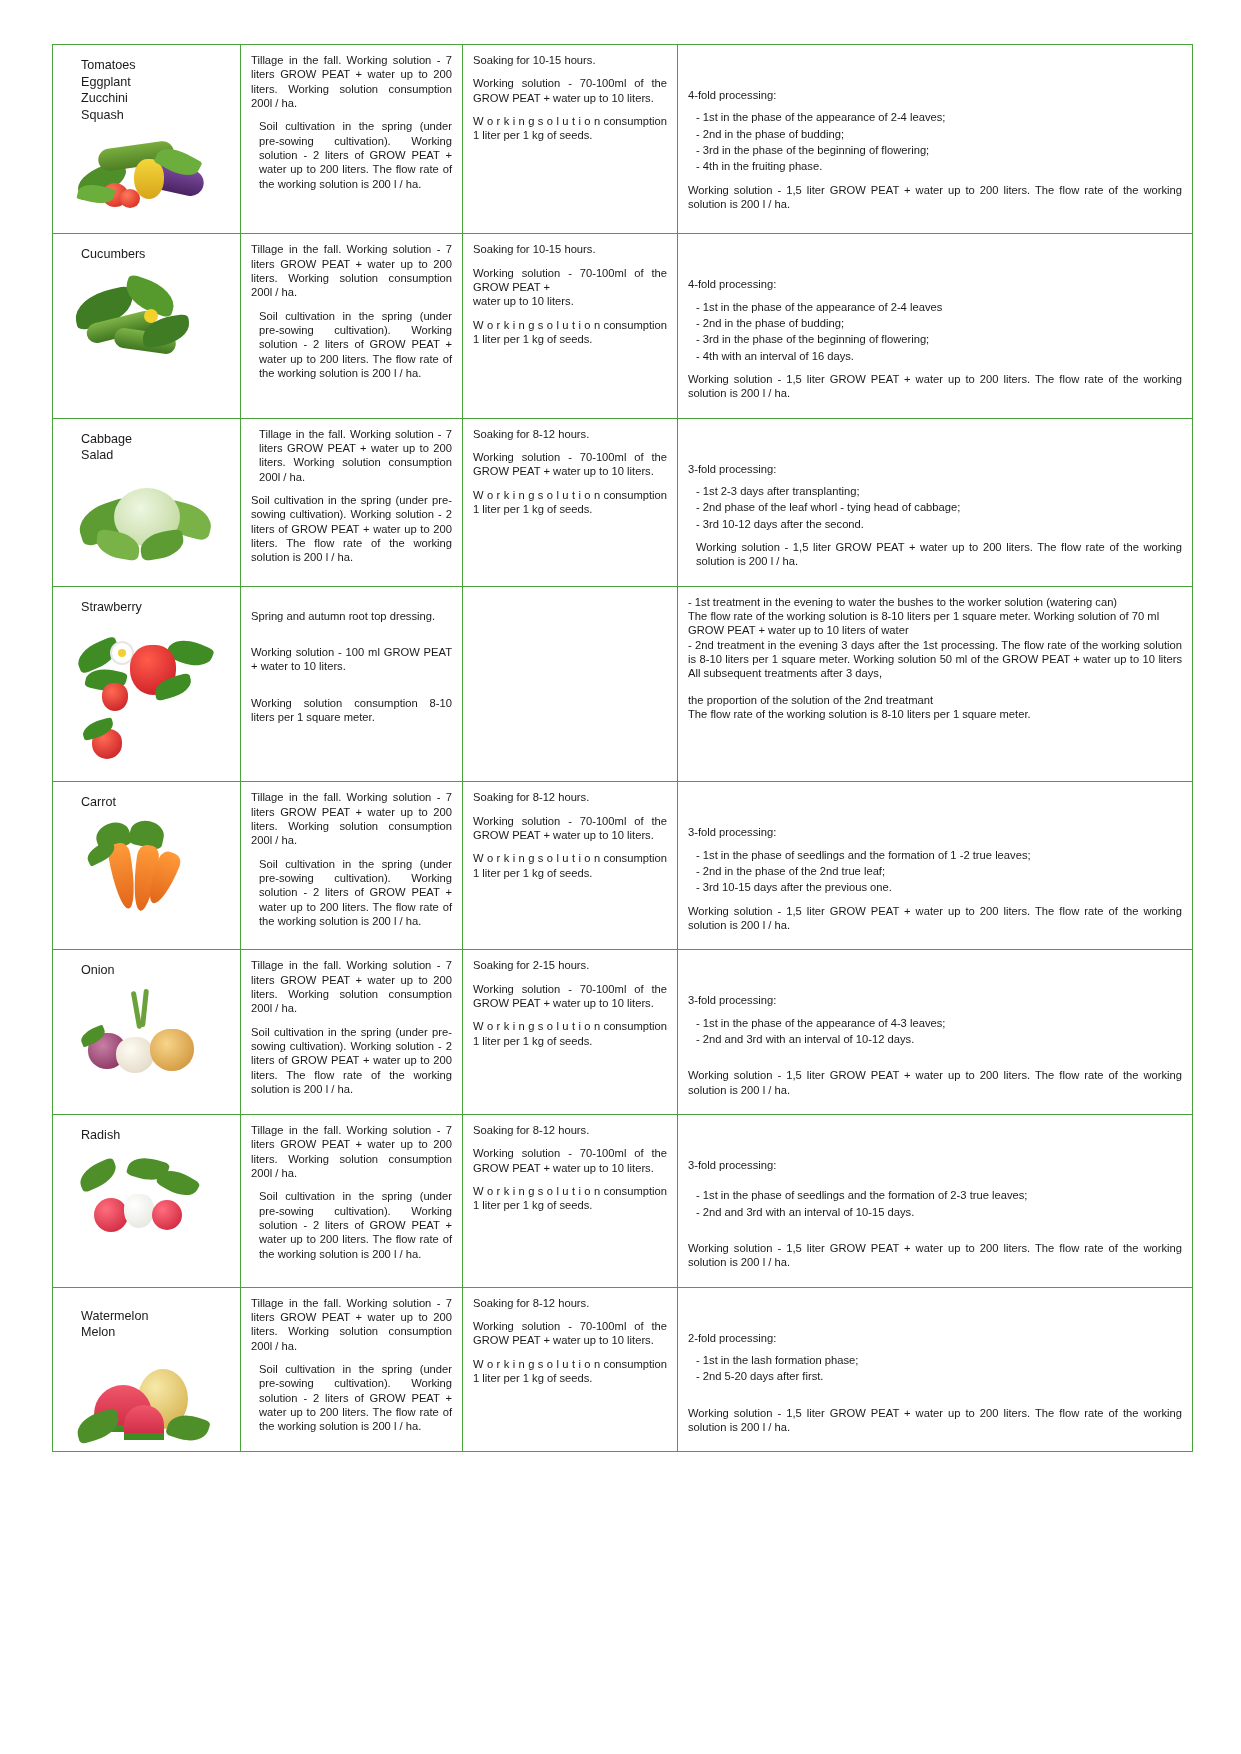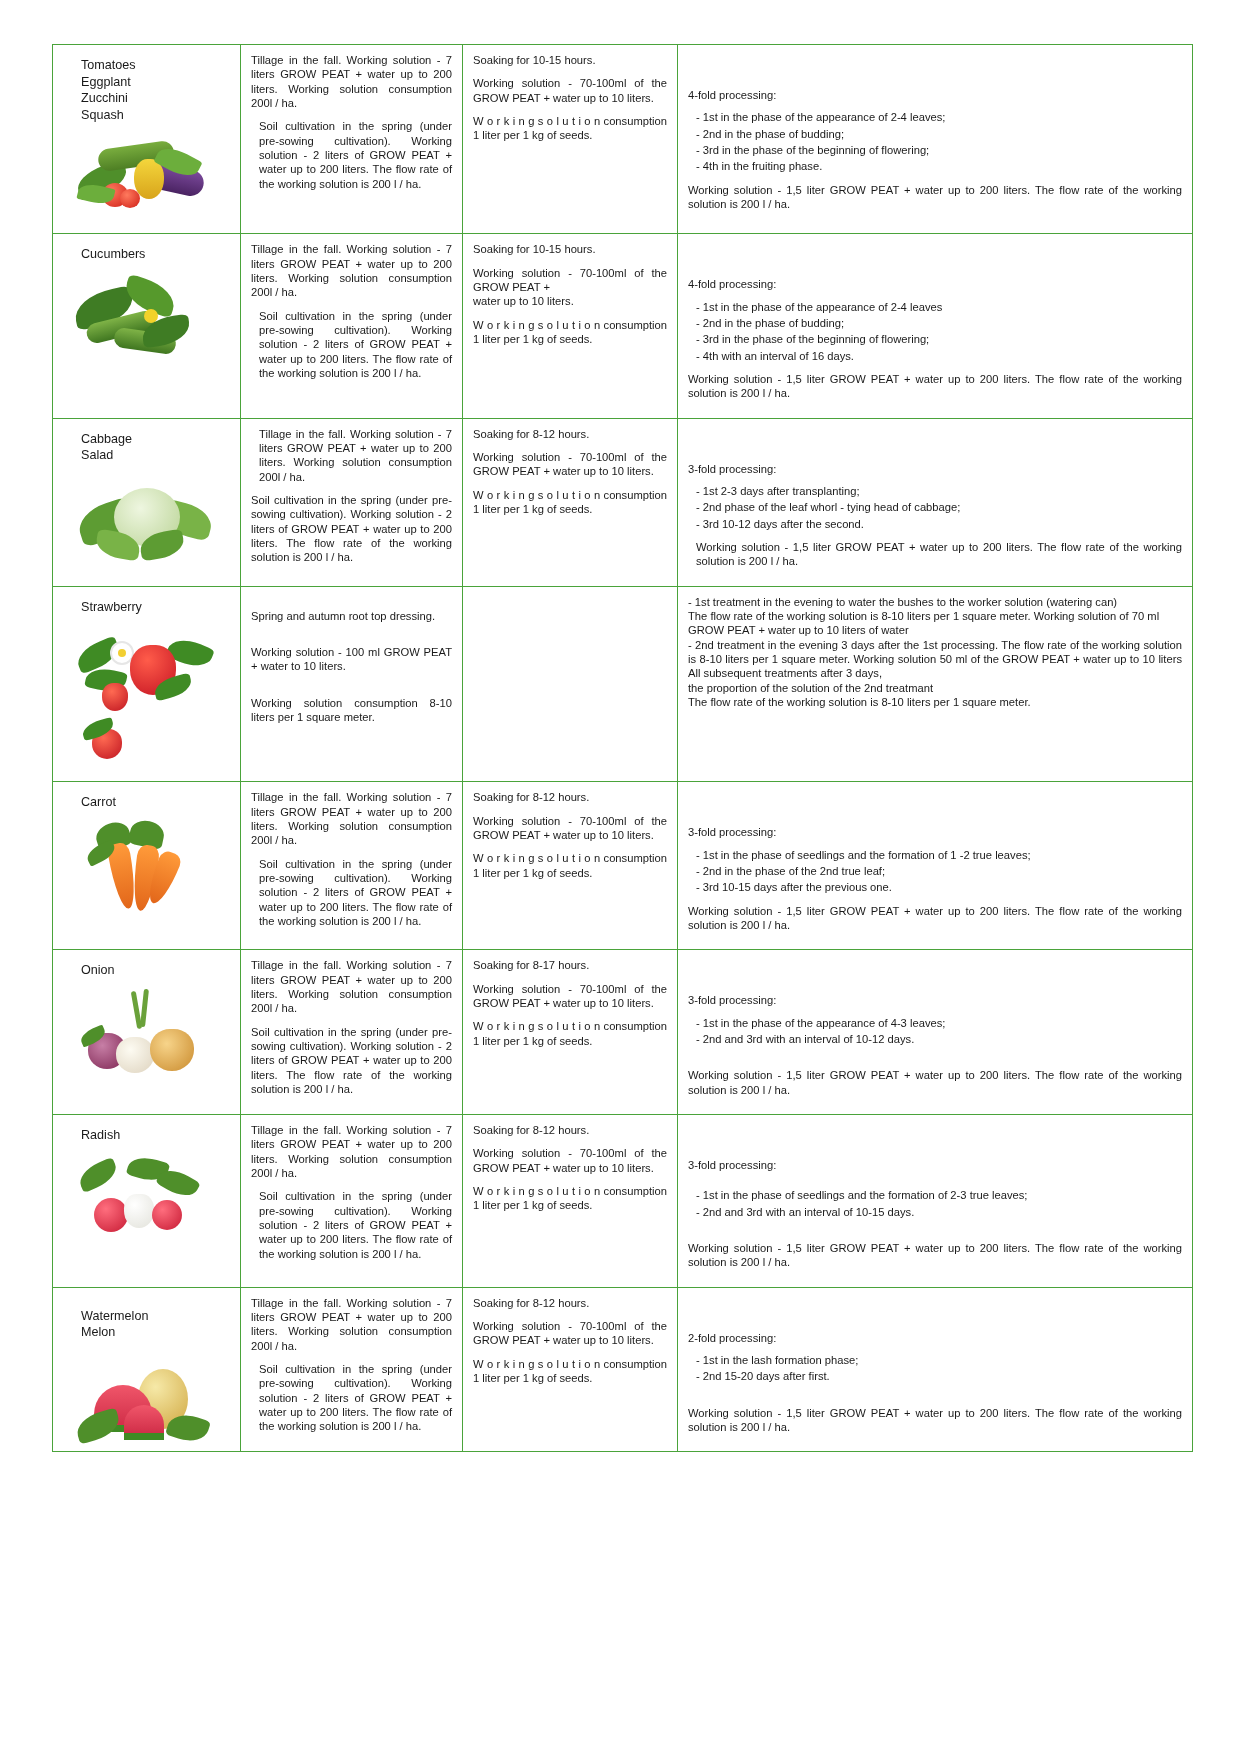--- a/index.html
+++ b/index.html
@@ -256,21 +256,21 @@
         </td>
         <td class="soil-cell">
           <p style="margin-top:14px">Spring and autumn root top dressing.</p>
           <p style="margin-top:22px">Working solution - 100 ml GROW PEAT + water to 10 liters.</p>
           <p style="margin-top:22px">Working solution consumption 8-10 liters per 1 square meter.</p>
         </td>
         <td class="seed-cell"></td>
         <td class="foliar-cell strawberry-cell">
           <p style="margin-bottom:0">- 1st treatment in the evening to water the bushes to the worker solution (watering can)</p>
           <p style="margin-bottom:0">The flow rate of the working solution is 8-10 liters per 1 square meter. Working solution of 70 ml GROW PEAT + water up to 10 liters of water</p>
-          <p class="just" style="margin-bottom:0">- 2nd treatment in the evening 3 days after the 1st processing.  The  flow  rate  of  the  working  solution is 8-10 liters per 1 square meter. Working solution 50  ml  of  the  GROW PEAT  +  water  up  to  10 liters All   subsequent    treatments    after    3    days,</p>
+          <p class="just" style="margin-bottom:12px">- 2nd treatment in the evening 3 days after the 1st processing.  The  flow  rate  of  the  working  solution is 8-10 liters per 1 square meter. Working solution 50  ml  of  the  GROW PEAT  +  water  up  to  10 liters All   subsequent    treatments    after    3    days,</p>
           <p style="margin-bottom:0">the  proportion  of  the  solution  of   the   2nd treatmant</p>
           <p style="margin-bottom:0">The flow rate of the working solution is 8-10 liters per 1 square meter.</p>
         </td>
       </tr>
 
       <tr>
         <td>
           <div class="crop-name">Carrot</div>
           <div class="crop-art">
             <div class="veg car-top" style="left:24px; top:2px; transform:rotate(-18deg);"></div>
@@ -311,21 +311,21 @@
             <div class="veg on-garlic" style="left:44px; top:48px;"></div>
             <div class="veg on-bulb" style="left:78px; top:40px;"></div>
             <div class="veg leaf" style="left:8px; top:40px; width:26px; height:14px; transform:rotate(-24deg);"></div>
           </div>
         </td>
         <td class="soil-cell">
           <p>Tillage in the fall. Working solution - 7 liters GROW PEAT +  water up to 200 liters. Working  solution consumption 200l / ha.</p>
           <p>Soil cultivation in the spring (under pre-sowing cultivation). Working solution - 2 liters of GROW PEAT + water up to 200 liters.  The flow rate of the working  solution is 200 l / ha.</p>
         </td>
         <td class="seed-cell">
-          <p>Soaking for 8-17 hours.</p>
+          <p>Soaking for 2-15 hours.</p>
           <p>Working solution - 70-100ml of the GROW PEAT + water up to 10 liters.</p>
           <p>W o r k i n g   s o l u t i o n consumption 1 liter per 1 kg of seeds.</p>
         </td>
         <td class="foliar-cell">
           <p class="hdr">3-fold processing:</p>
           <ul>
             <li>- 1st in the phase of the appearance of 4-3 leaves;</li>
             <li>- 2nd and 3rd with an interval of 10-12 days.</li>
           </ul>
           <p class="just" style="margin-top:22px">Working  solution  -  1,5  liter  GROW PEAT  +  water  up  to 200 liters. The flow rate of the working solution is 200 l /  ha.</p>
@@ -381,21 +381,21 @@
         </td>
         <td class="seed-cell">
           <p>Soaking for 8-12 hours.</p>
           <p>Working solution - 70-100ml of the GROW PEAT + water up to 10 liters.</p>
           <p>W o r k i n g   s o l u t i o n consumption 1 liter per 1 kg of seeds.</p>
         </td>
         <td class="foliar-cell">
           <p class="hdr">2-fold processing:</p>
           <ul>
             <li>- 1st in the lash formation phase;</li>
-            <li>- 2nd  15-20 days after first.</li>
+            <li>- 2nd  5-20 days after first.</li>
           </ul>
           <p class="just" style="margin-top:22px">Working  solution  -  1,5  liter  GROW PEAT  +  water  up  to 200 liters. The flow rate of the working solution is 200 l /  ha.</p>
         </td>
       </tr>
 
     </tbody>
   </table>
 </div>
 
 </body></html>

